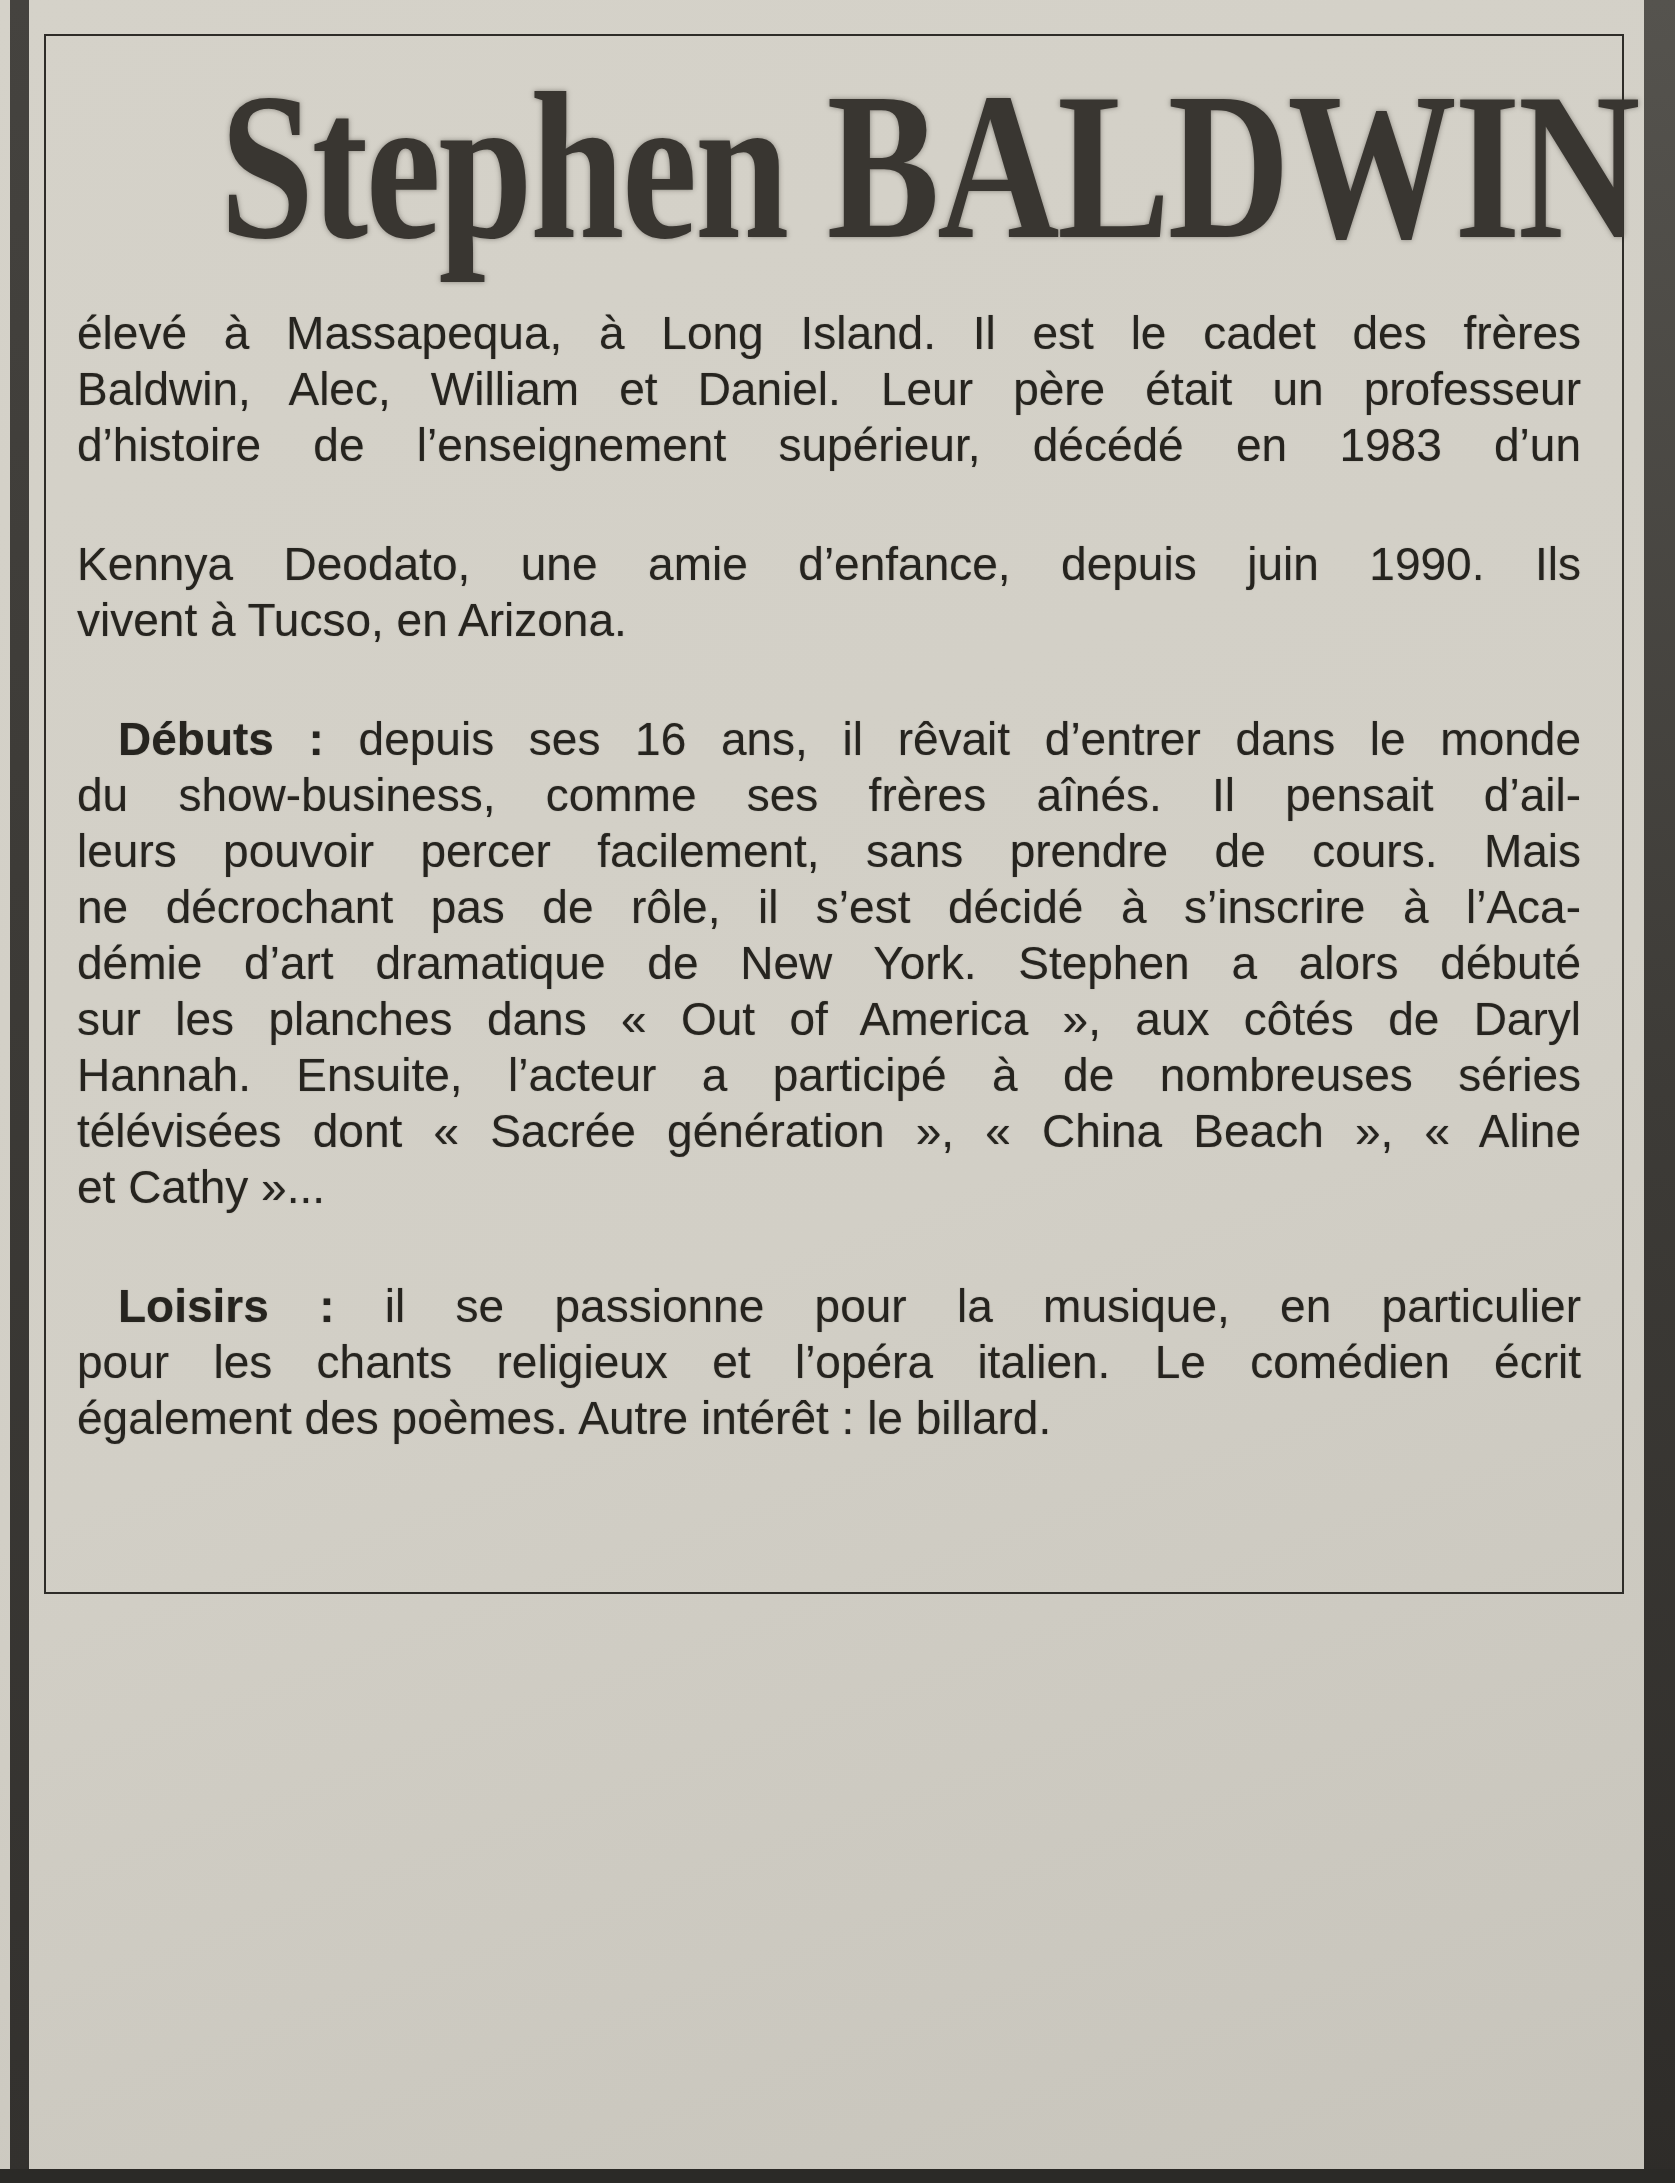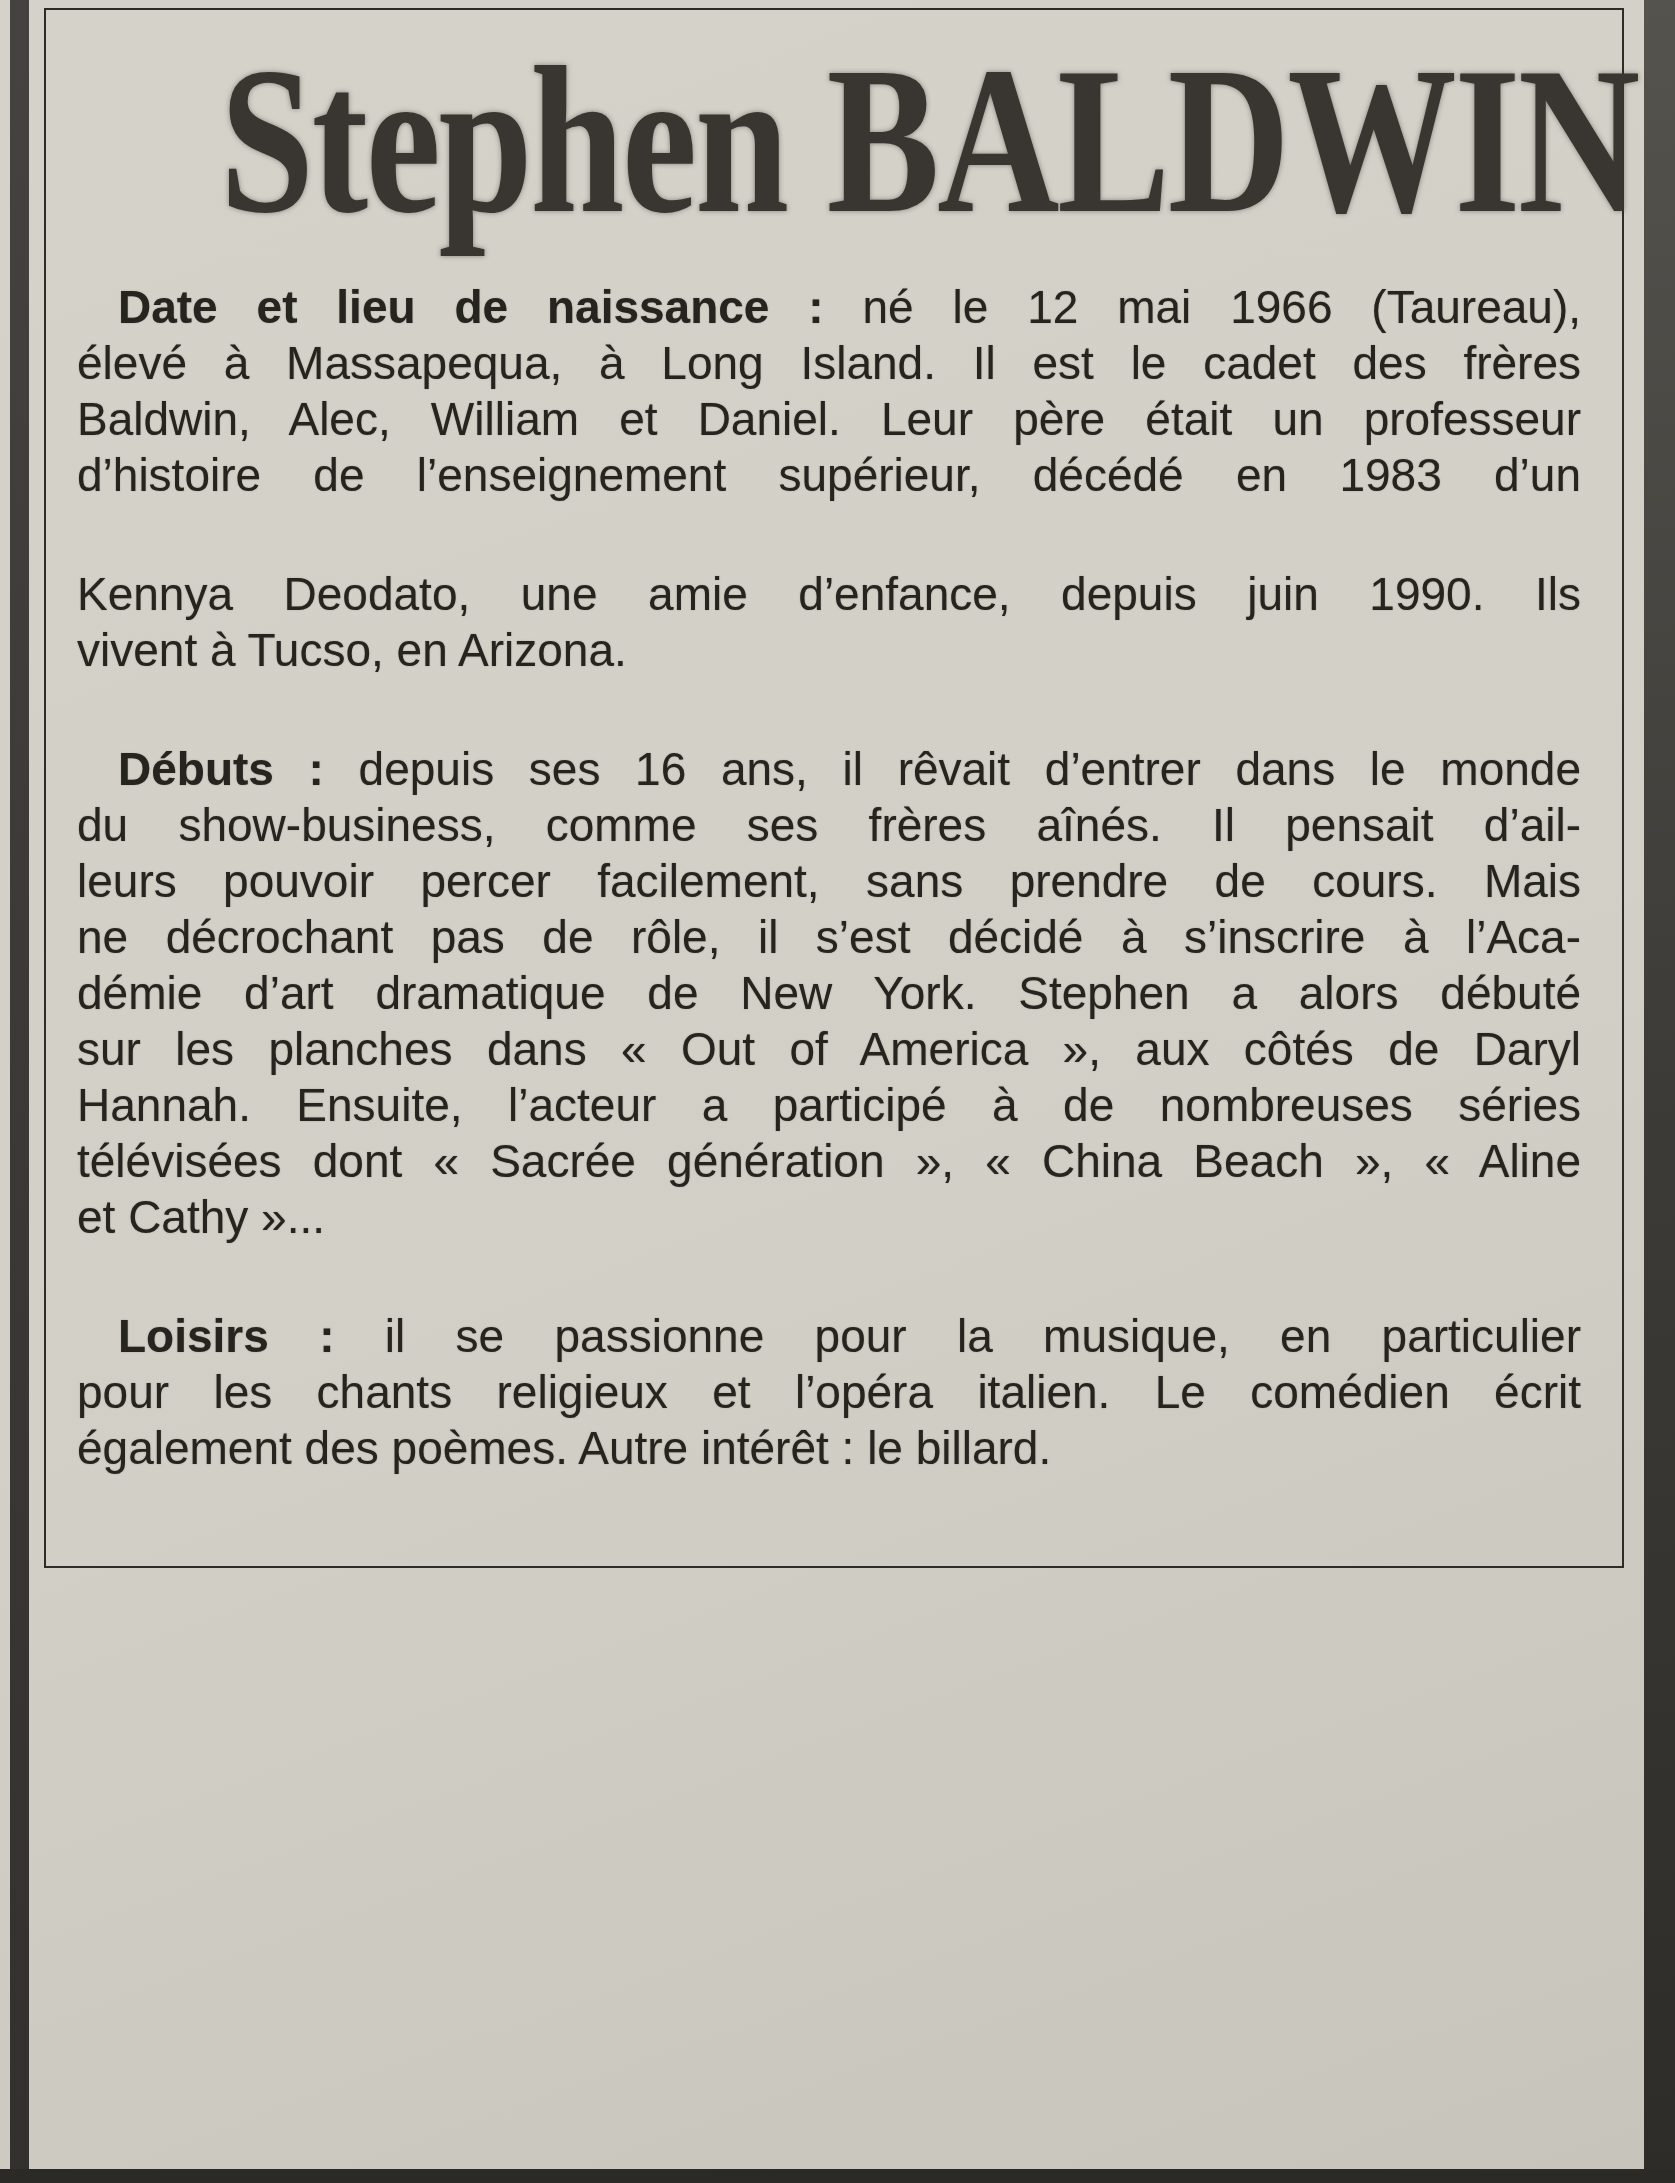--- a/index.html
+++ b/index.html
@@ -16,21 +16,21 @@
     width:1675px;height:2183px;
     background:linear-gradient(160deg,#d5d2c9 0%,var(--paper) 55%,#c7c4bb 100%);
     overflow:hidden;
     font-family:"Liberation Sans",sans-serif;
     color:var(--ink);
   }
   .mat-left{position:absolute;left:10px;top:0;width:19px;height:100%;background:linear-gradient(#45433f,var(--mat) 40%,#33312e);}
   .mat-right{position:absolute;right:0;top:0;width:31px;height:100%;background:linear-gradient(#55534e,var(--mat) 50%,#2e2c29);}
   .mat-bottom{position:absolute;left:0;bottom:0;width:100%;height:13.6px;background:var(--mat-dark);}
   .frame{
-    position:absolute;left:44px;top:8px;
+    position:absolute;left:44px;top:34px;
     width:1580px;height:1560px;
     border:2.1px solid var(--frame);
     box-sizing:border-box;
     padding:11.4px 41px 0 31px;
   }
   .title{
     margin:13px 0 0 0;
     text-align:center;
     font-family:"Liberation Serif",serif;
     font-weight:bold;
@@ -72,21 +72,20 @@
 <div class="mat-bottom"></div>
 
 <div class="frame">
 
   <h1 class="title">Stephen BALDWIN</h1>
 
 
   <div class="body">
 
     <div class="para first-para">
-      <p class="line justify firstline"><b class="lead">Date et lieu de naissance : </b><span>né le 12 mai 1966 (Taureau),</span></p>
       <p class="line justify">élevé à Massapequa, à Long Island. Il est le cadet des frères</p>
       <p class="line justify">Baldwin, Alec, William et Daniel. Leur père était un professeur</p>
       <p class="line justify">d’histoire de l’enseignement supérieur, décédé en 1983 d’un</p>
     </div>
 
     <div class="para">
       <p class="line justify">Kennya Deodato, une amie d’enfance, depuis juin 1990. Ils</p>
       <p class="line">vivent à Tucso, en Arizona.</p>
     </div>
 

